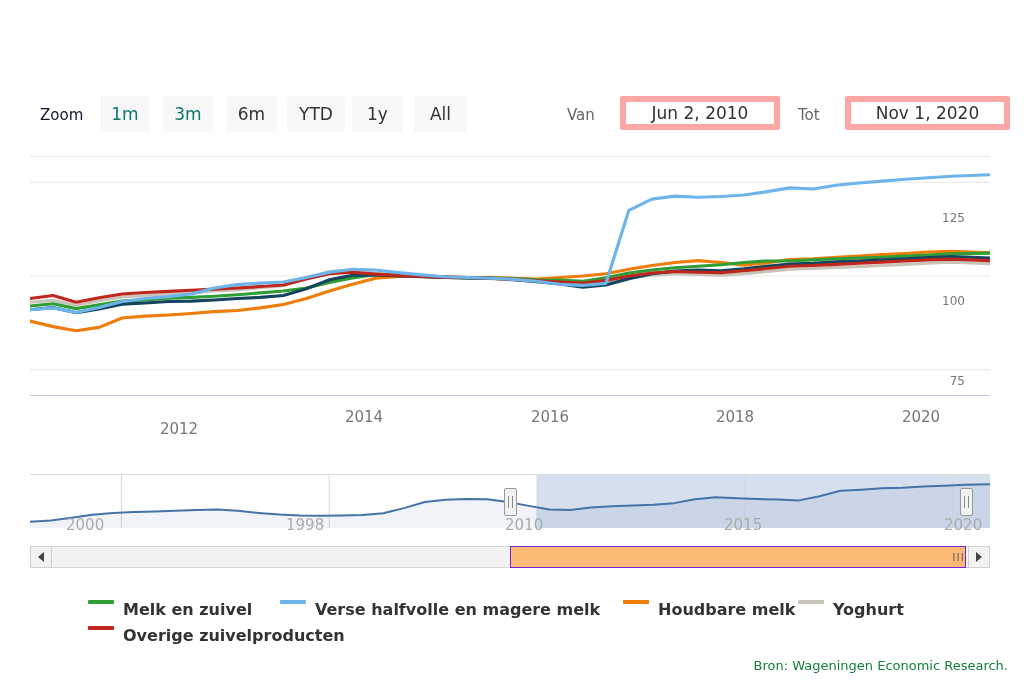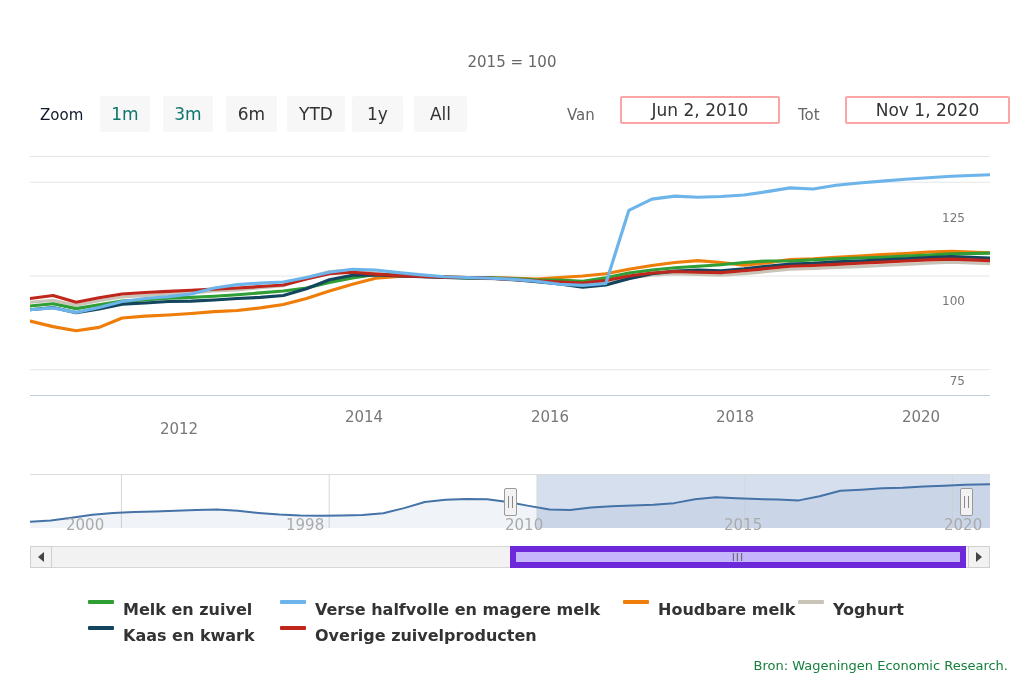--- a/index.html
+++ b/index.html
@@ -32,22 +32,22 @@
   .rs-btn{
     position:absolute;top:0;height:36px;
     background:#f7f7f7;border-radius:3px;
     display:flex;align-items:center;justify-content:center;
     font-size:17px;color:#333333;cursor:pointer;
     box-sizing:border-box;
   }
   .rs-btn.disabled{color:#0f766e;cursor:default;}
   .rs-input-label{color:#666666;font-size:15px;top:10px;}
   .rs-input{
-    position:absolute;top:0;height:28px;
-    border:2px solid #fca5a5;background:#ffffff;border-radius:2px;
+    position:absolute;top:0;height:34px;
+    border:6px solid #fca5a5;background:#ffffff;border-radius:2px;
     display:flex;align-items:center;justify-content:center;
     font-size:17px;color:#333333;box-sizing:border-box;cursor:text;
   }
 
   
   .plot{position:absolute;left:30px;top:156px;width:960px;height:240px;}
   .plot-svg{position:absolute;left:0;top:0;}
   .ylabel{
     position:absolute;font-size:12px;color:#777777;text-align:right;
     width:60px;
@@ -74,22 +74,22 @@
     border-left:1px solid #888;border-right:1px solid #888;
   }
 
   
   .scroll-track{
     position:absolute;left:30px;top:546px;width:960px;height:22px;
     background:#f2f2f2;border:1px solid #d6d6d6;box-sizing:border-box;
   }
   .scroll-thumb{
     position:absolute;top:546px;height:22px;
-    background:#c4b5fd;border:6px solid #6d28d9;box-sizing:border-box;
-    display:flex;align-items:center;justify-content:center;cursor:grab;
+    background:#fdba74;border:1px solid #6d28d9;box-sizing:border-box;
+    display:flex;align-items:center;justify-content:flex-end;cursor:grab;
   }
   .scroll-thumb-grip{font-size:11px;color:#666;letter-spacing:1px;line-height:1;}
   .scroll-btn{
     position:absolute;top:546px;width:22px;height:22px;
     background:#f2f2f2;border:1px solid #d0d0d0;box-sizing:border-box;
     display:flex;align-items:center;justify-content:center;cursor:pointer;
   }
   .scroll-btn svg{display:block;}
 
   
@@ -104,21 +104,20 @@
   .credits{
     position:absolute;right:16px;top:658px;
     font-size:13px;color:#15803d;
   }
 </style>
 </head>
 <body>
 
 <div class="chart-root">
 
-  <div class="subtitle">2015 = 100</div>
 
   <div class="rangesel">
     <div class="rs-label rs-zoom-label">Zoom</div>
 
     <div class="rs-btn disabled" style="left:100px;width:50px;">1m</div>
     <div class="rs-btn disabled" style="left:163px;width:50px;">3m</div>
     <div class="rs-btn" style="left:226px;width:51px;">6m</div>
     <div class="rs-btn" style="left:287px;width:58px;">YTD</div>
     <div class="rs-btn" style="left:352px;width:51px;">1y</div>
     <div class="rs-btn" style="left:414px;width:53px;">All</div>
@@ -216,24 +215,20 @@
       <div class="legend-item" style="width:175px;">
         <span class="legend-swatch" style="background:#ef7d09"></span>
         <span class="legend-text">Houdbare melk</span>
       </div>
       <div class="legend-item">
         <span class="legend-swatch" style="background:#c9c4b8"></span>
         <span class="legend-text">Yoghurt</span>
       </div>
     </div>
     <div class="legend-row">
-      <div class="legend-item" style="width:192px;">
-        <span class="legend-swatch" style="background:#13455f"></span>
-        <span class="legend-text">Kaas en kwark</span>
-      </div>
       <div class="legend-item">
         <span class="legend-swatch" style="background:#c0271c"></span>
         <span class="legend-text">Overige zuivelproducten</span>
       </div>
     </div>
   </div>
 
   <div class="credits">Bron: Wageningen Economic Research.</div>
 </div>
 

